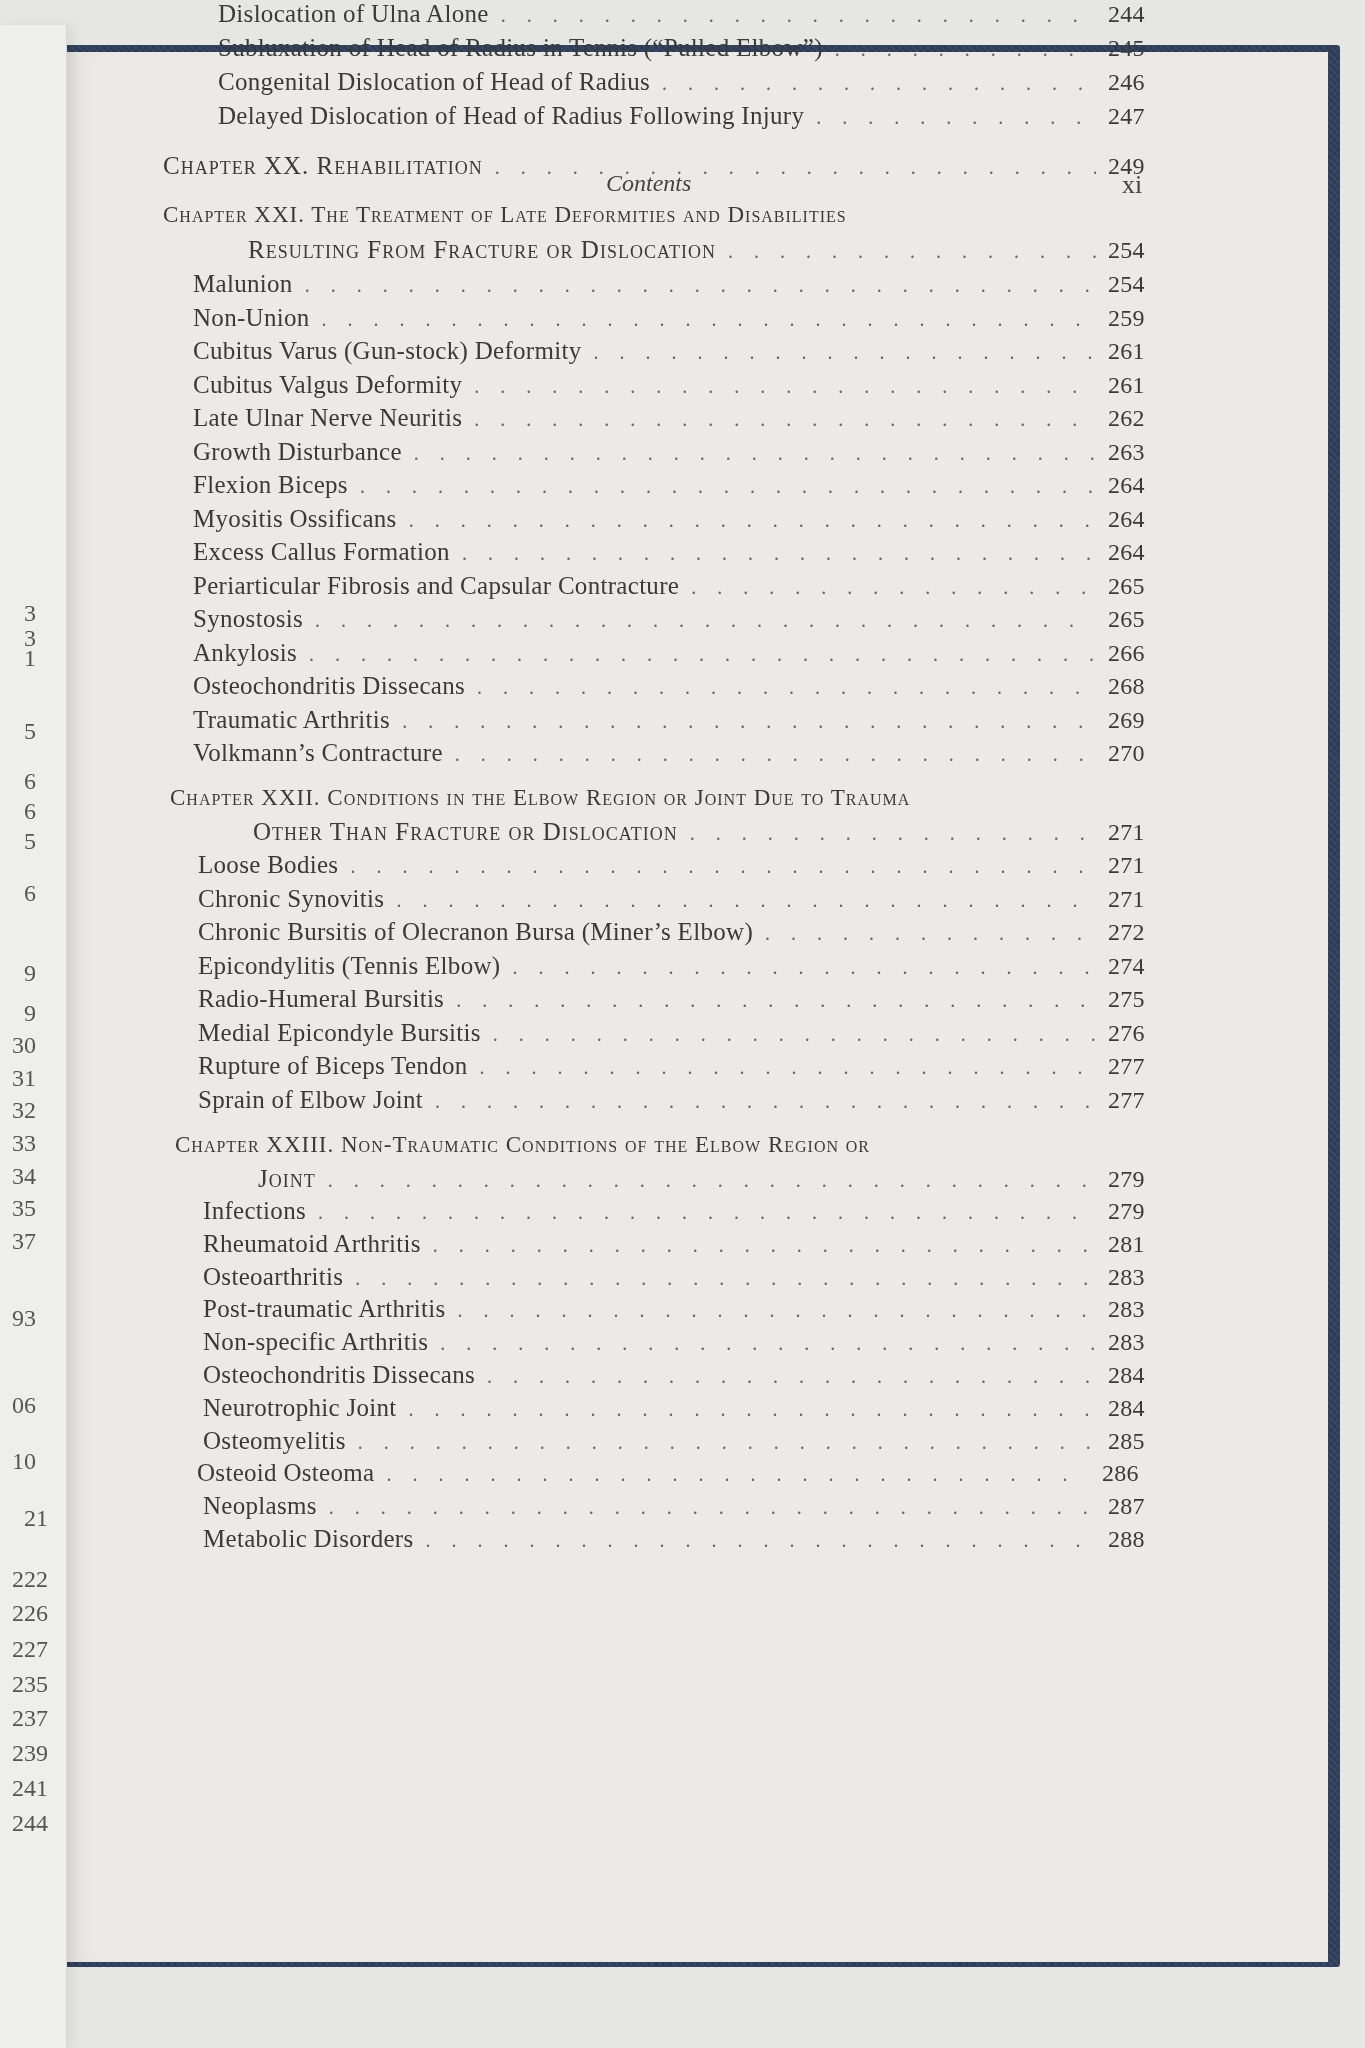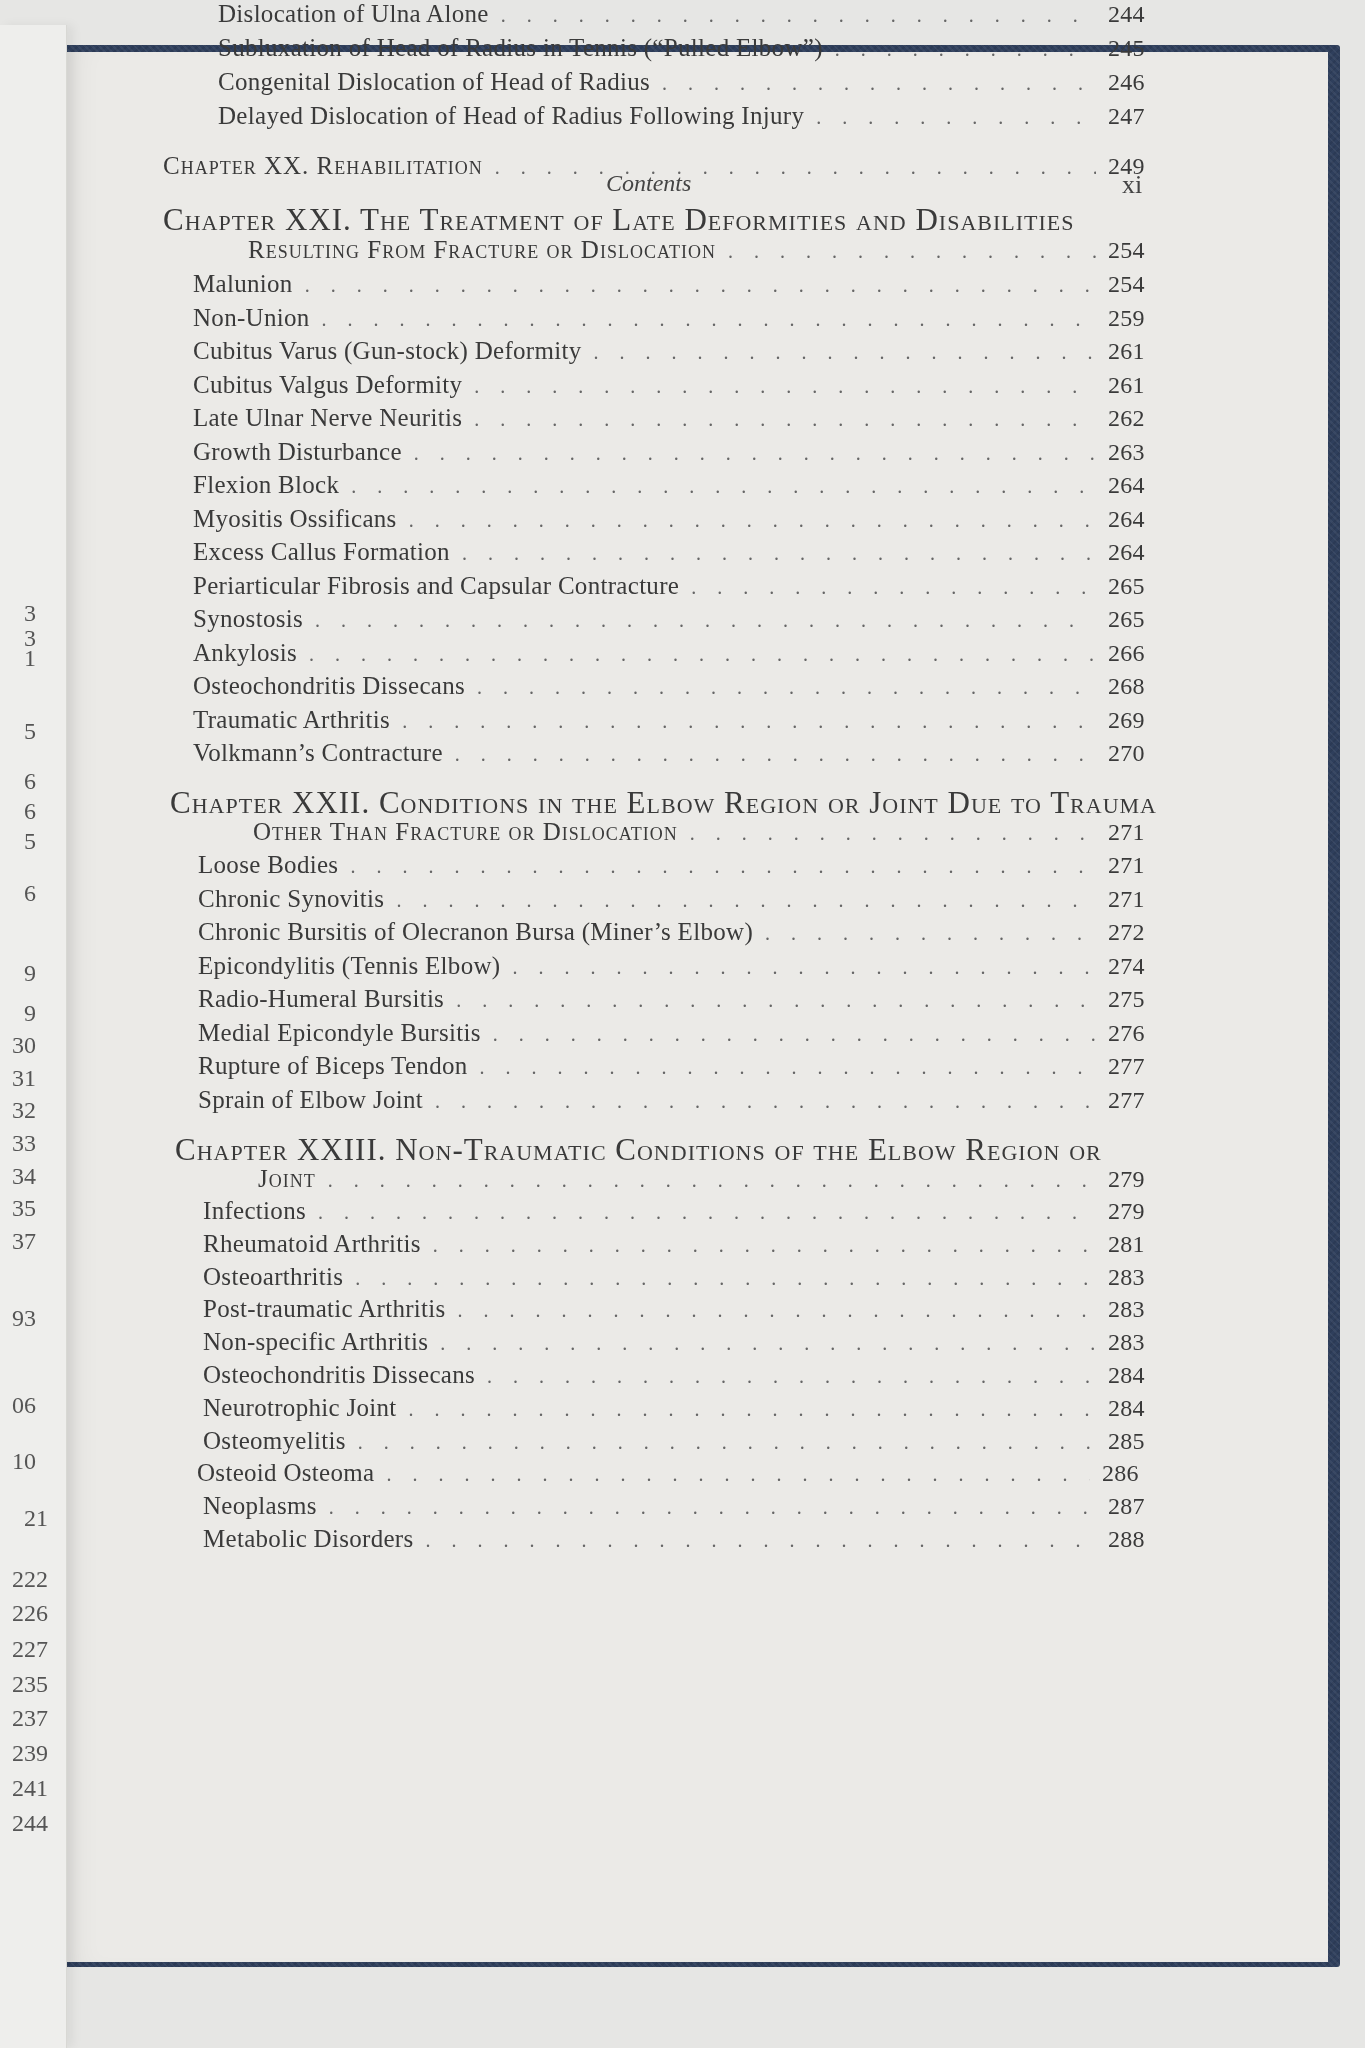--- a/index.html
+++ b/index.html
@@ -46,21 +46,21 @@
     flex: 1; overflow: hidden; margin: 0 12px; letter-spacing: 0;
     color: #666; font-size: 20px;
   }
   .row .dots::before {
     content: ". . . . . . . . . . . . . . . . . . . . . . . . . . . . . . . . . . . . . . . . . . . . . . . . . . . . . . . . . . . . . . . . . . . . .";
     word-spacing: 16px;
   }
   .row .page-num { flex: none; width: 42px; text-align: left; font-size: 24px; }
   .sc { font-variant: small-caps; font-size: 25px; letter-spacing: 1px; }
   .chap-line {
-    position: absolute; font-variant: small-caps; font-size: 31px; letter-spacing: 1px; white-space: nowrap;
+    position: absolute; font-variant: small-caps; font-size: 23px; letter-spacing: 1px; white-space: nowrap;
   }
 </style>
 </head>
 <body>
 
 <div class="cover"></div>
 <div class="page"></div>
 <div class="left-page" id="leftpage">
     <div class="left-num" style="top: 575px; right: 30px;">3</div>
     <div class="left-num" style="top: 600px; right: 30px;">3</div>
@@ -152,21 +152,21 @@
       <span class="title">Late Ulnar Nerve Neuritis</span>
       <span class="dots"></span>
       <span class="page-num">262</span>
     </div>
     <div class="row" style="top: 437.5px; left: 193px; width: 957px;">
       <span class="title">Growth Disturbance</span>
       <span class="dots"></span>
       <span class="page-num">263</span>
     </div>
     <div class="row" style="top: 471px; left: 193px; width: 957px;">
-      <span class="title">Flexion Block</span>
+      <span class="title">Flexion Biceps</span>
       <span class="dots"></span>
       <span class="page-num">264</span>
     </div>
     <div class="row" style="top: 504.5px; left: 193px; width: 957px;">
       <span class="title">Myositis Ossificans</span>
       <span class="dots"></span>
       <span class="page-num">264</span>
     </div>
     <div class="row" style="top: 538px; left: 193px; width: 957px;">
       <span class="title">Excess Callus Formation</span>

